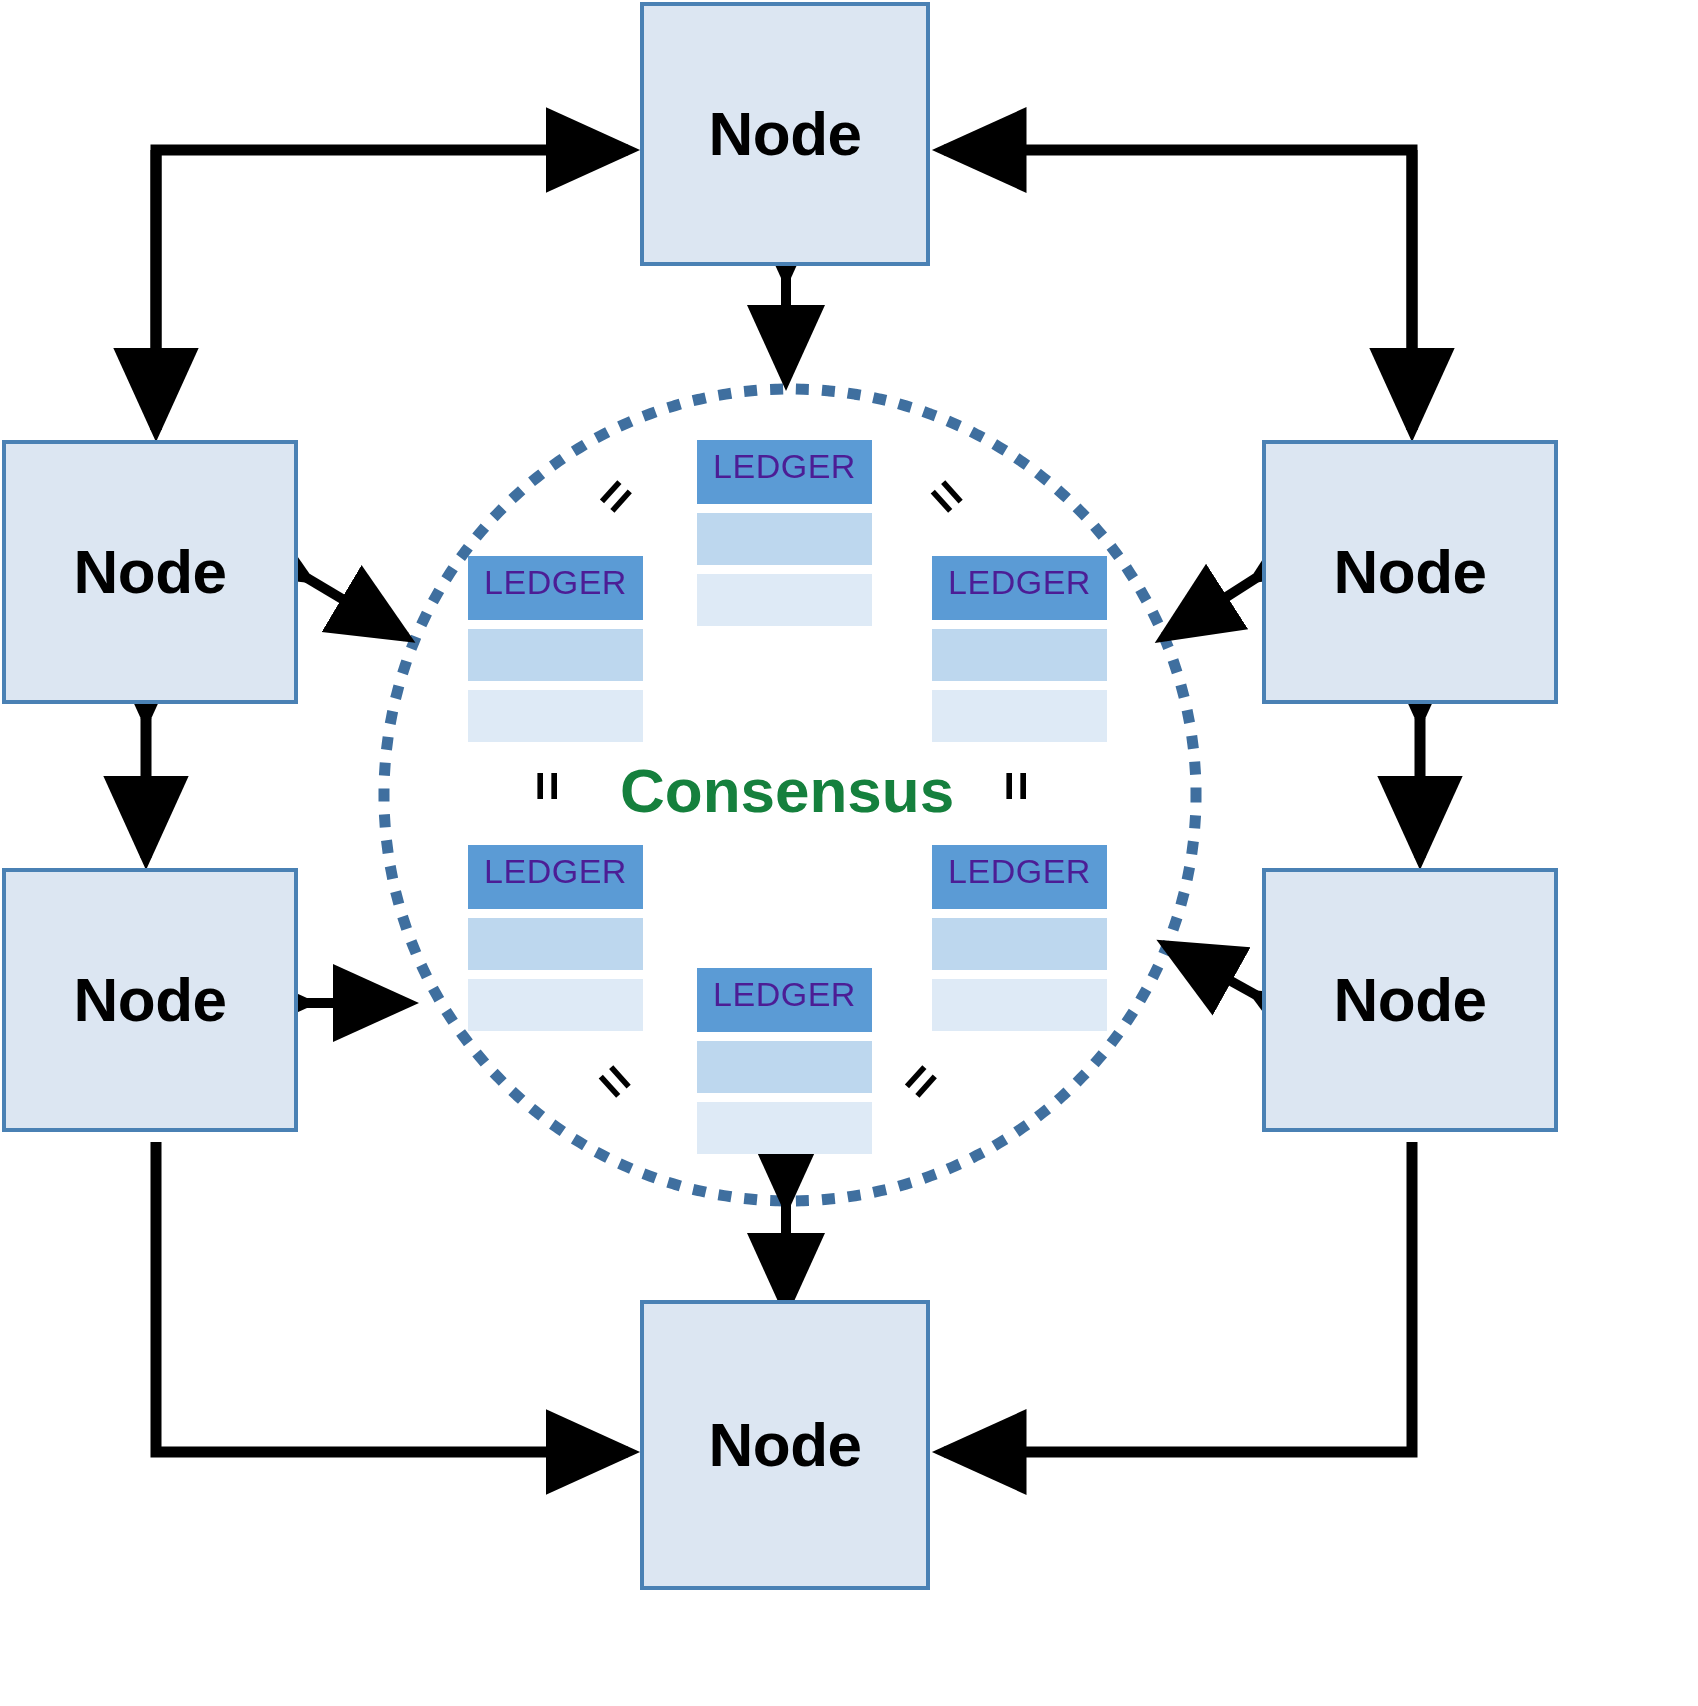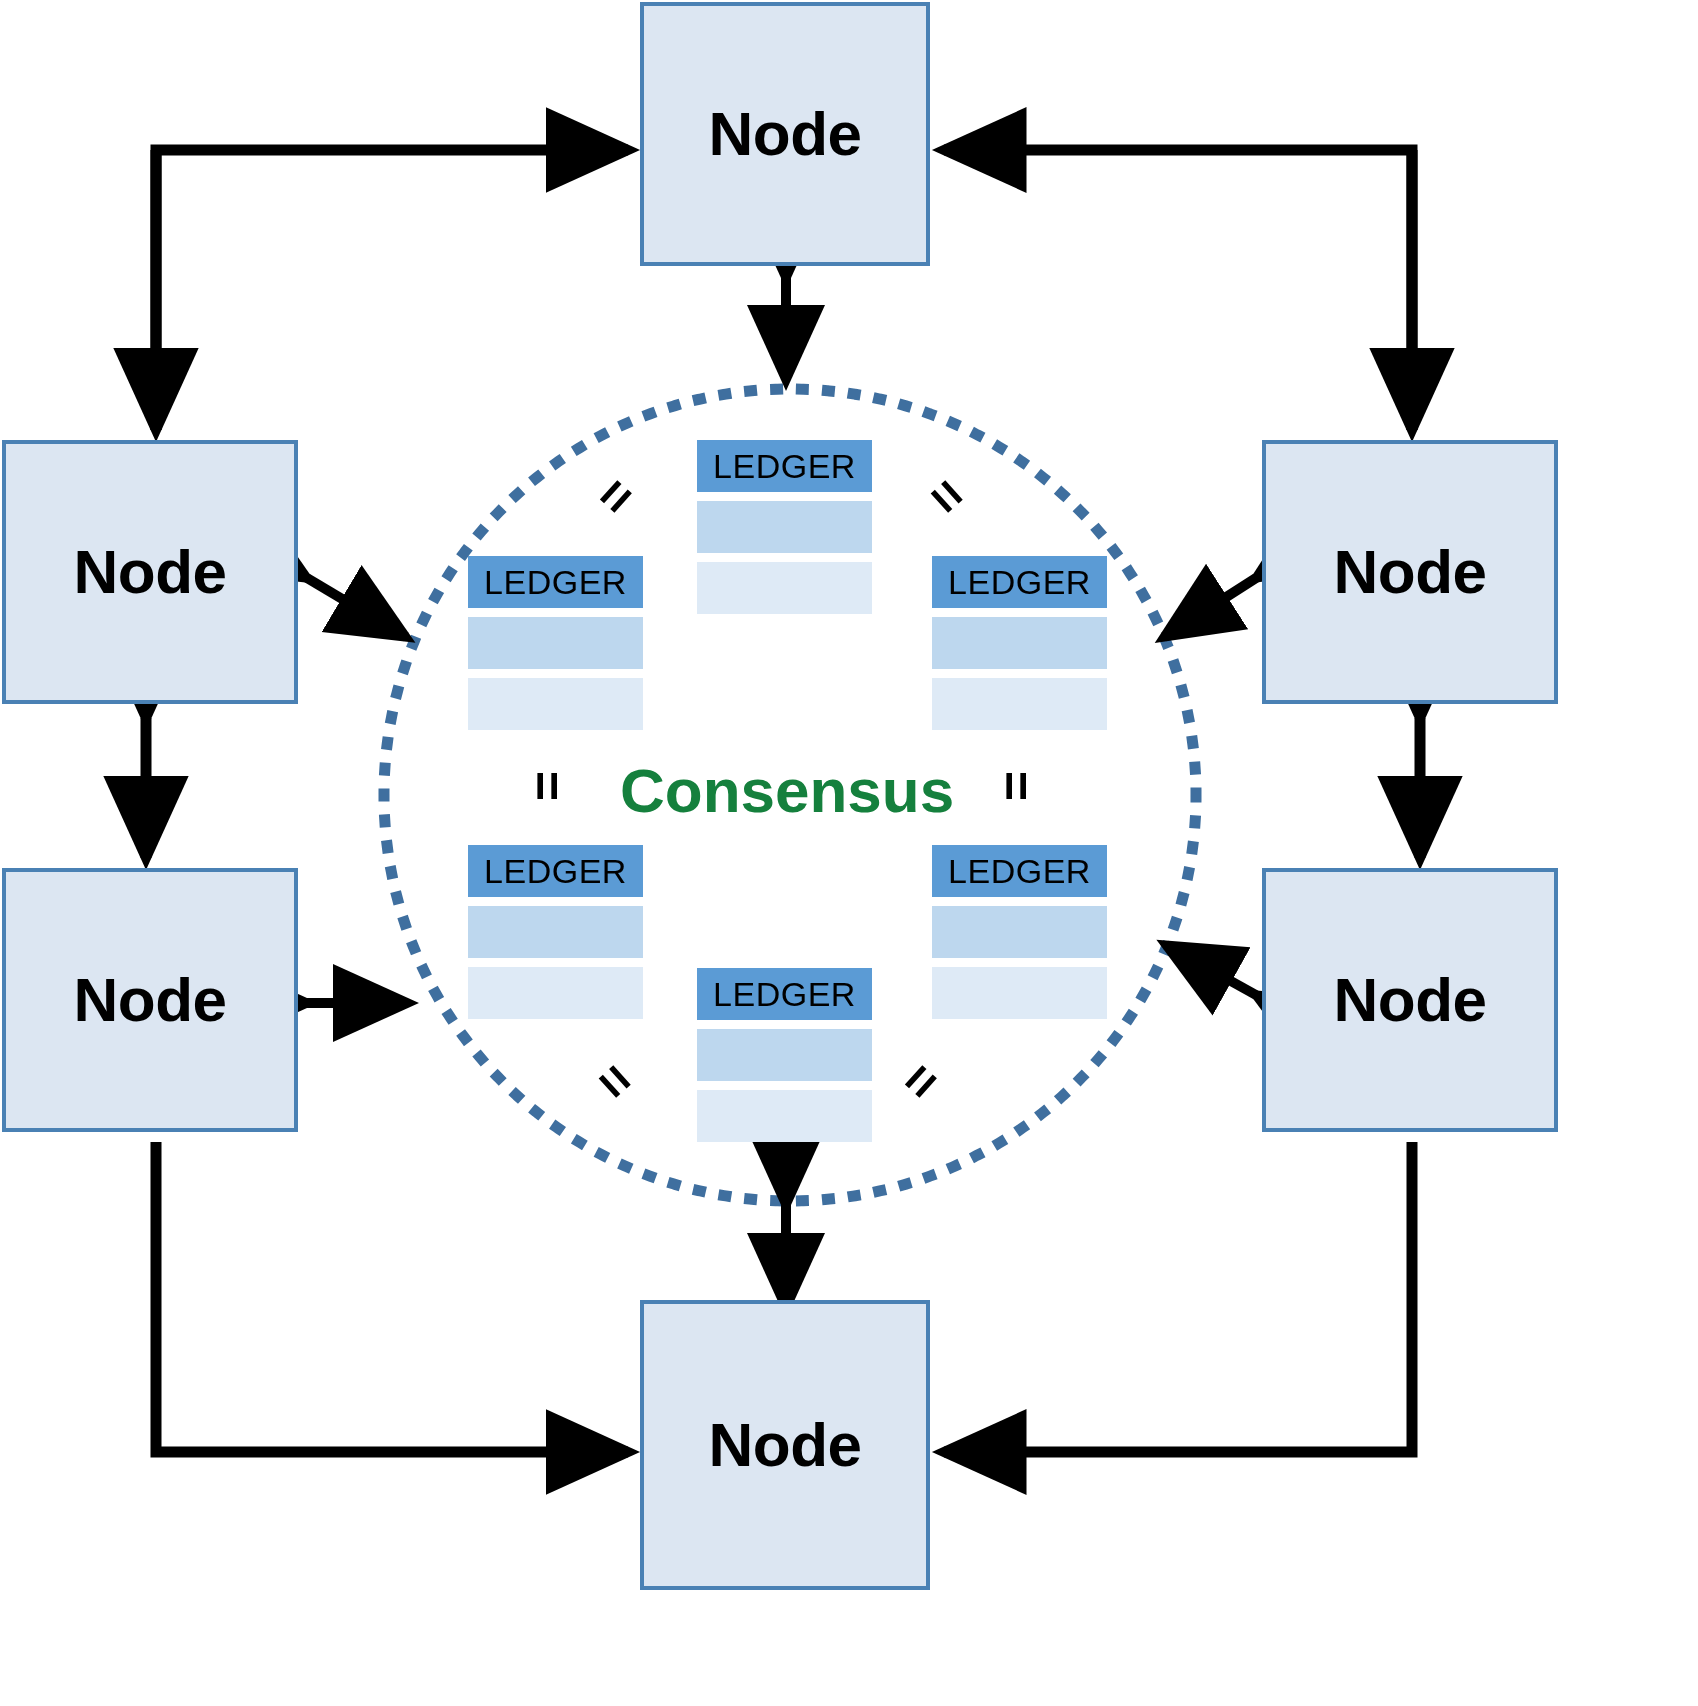--- a/index.html
+++ b/index.html
@@ -19,25 +19,25 @@
     font-weight:bold;
     font-size:62px;
     color:#000000;
     letter-spacing:-0.5px;
     line-height:1;
   }
 
   .ledger{position:absolute;width:175px;}
   .ledger .lg-head{
     background:#5b9bd5;
-    color:#000000;
+    color:#4c1d95;
     font-family:"Liberation Sans", sans-serif;
     font-size:34px;
     line-height:52px;
-    height:52px;
+    height:64px;
     text-align:center;
     letter-spacing:0.5px;
     white-space:nowrap;
   }
   .ledger .lg-row1{background:#bdd7ee;height:52px;margin-top:9px;}
   .ledger .lg-row2{background:#deeaf6;height:52px;margin-top:9px;}
 
   .consensus-label{
     position:absolute;
     font-family:"Liberation Sans", sans-serif;

